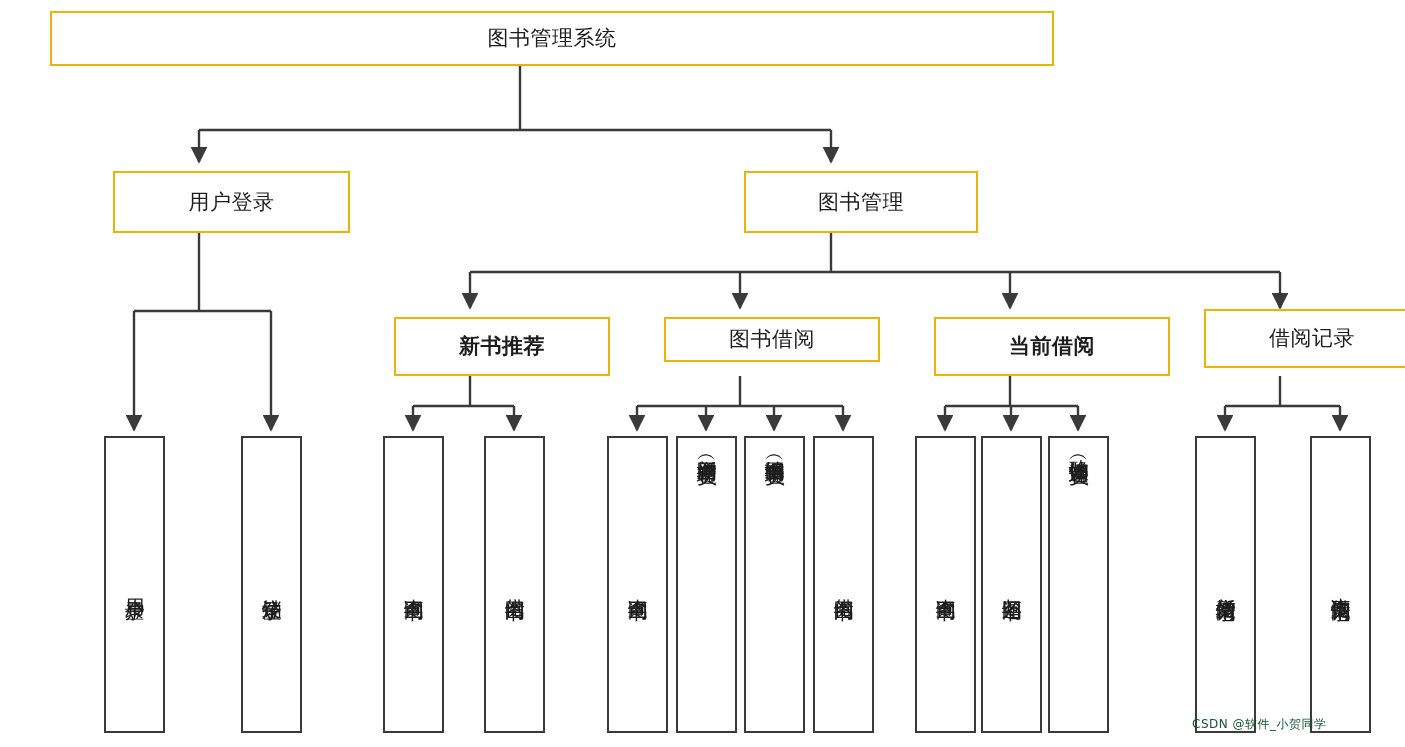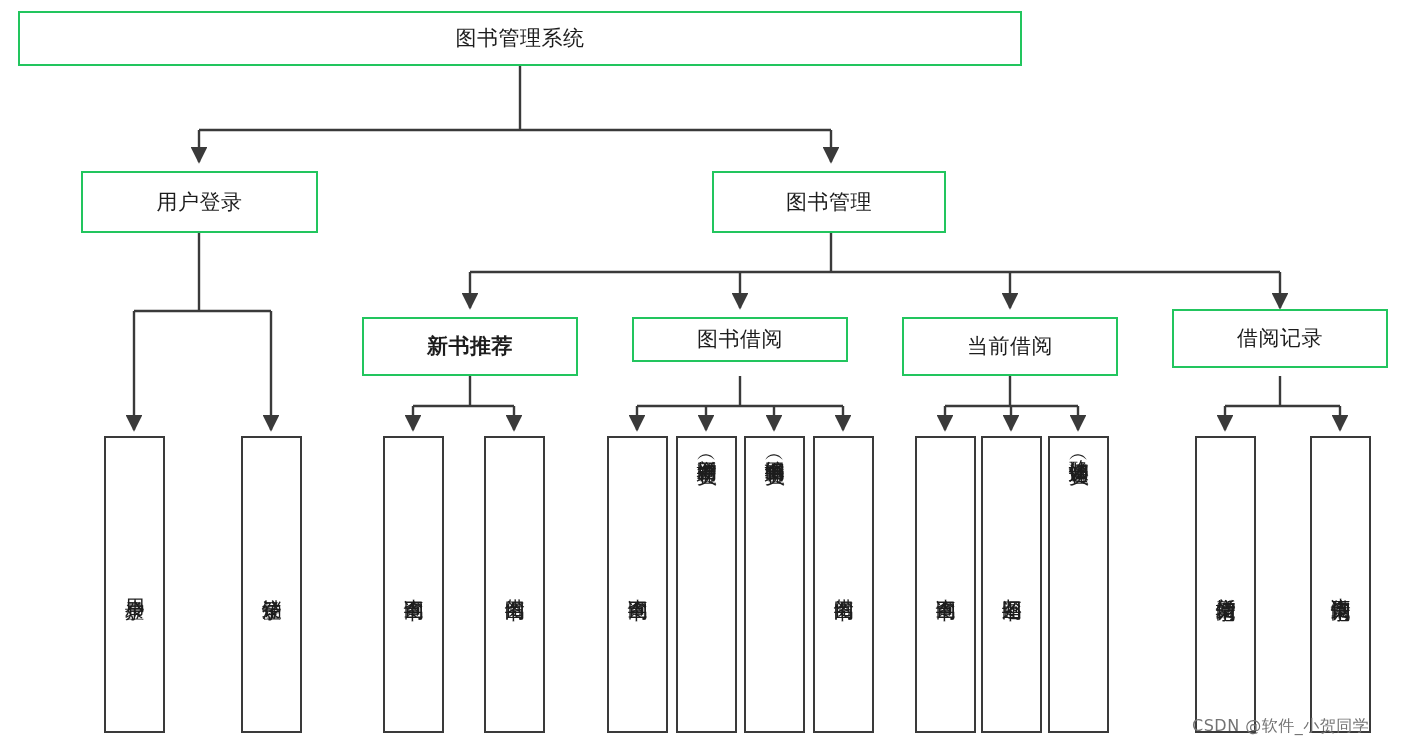--- a/index.html
+++ b/index.html
@@ -22,26 +22,27 @@
   svg.layer {
     position: absolute;
     left: 0;
     top: 0;
     width: 1405px;
     height: 747px;
   }
   .node-box {
     position: absolute;
     box-sizing: border-box;
-    border: 2px solid #22c55e;
+    border: 2px solid #eab308;
     background: #ffffff;
     display: flex;
     align-items: center;
     justify-content: center;
     color: #1b1b1b;
+    margin-left: 32px;
   }
   .node-label {
     font-size: 21px;
     line-height: 1.15;
     letter-spacing: 0.5px;
     white-space: nowrap;
     color: #1d1d1d;
   }
   .leaf-box {
     position: absolute;
@@ -62,22 +63,22 @@
     writing-mode: vertical-rl;
     text-orientation: upright;
     font-size: 20px;
     line-height: 1.28;
     letter-spacing: 1px;
     color: #1d1d1d;
     white-space: nowrap;
   }
   .watermark {
     position: absolute;
-    font-size: 16px;
-    color: #737373;
+    font-size: 12px;
+    color: #14532d;
     letter-spacing: 0.5px;
     white-space: nowrap;
     pointer-events: none;
   }
 </style>
 </head>
 <body>
 
 <div id="diagram-root">
 
@@ -144,21 +145,21 @@
   </div>
 
   <div class="node-box" style="left:362px; top:317px; width:216px; height:59px;font-weight:bold;">
     <span class="node-label">新书推荐</span>
   </div>
 
   <div class="node-box" style="left:632px; top:317px; width:216px; height:45px;">
     <span class="node-label">图书借阅</span>
   </div>
 
-  <div class="node-box" style="left:902px; top:317px; width:216px; height:59px;">
+  <div class="node-box" style="left:902px; top:317px; width:236px; height:59px;font-weight:bold;">
     <span class="node-label">当前借阅</span>
   </div>
 
   <div class="node-box" style="left:1172px; top:309px; width:216px; height:59px;">
     <span class="node-label">借阅记录</span>
   </div>
 
   <div class="leaf-box center-v" style="left:104px; top:436px; width:61px; height:297px;">
     <span class="leaf-label">用户登录</span>
   </div>

